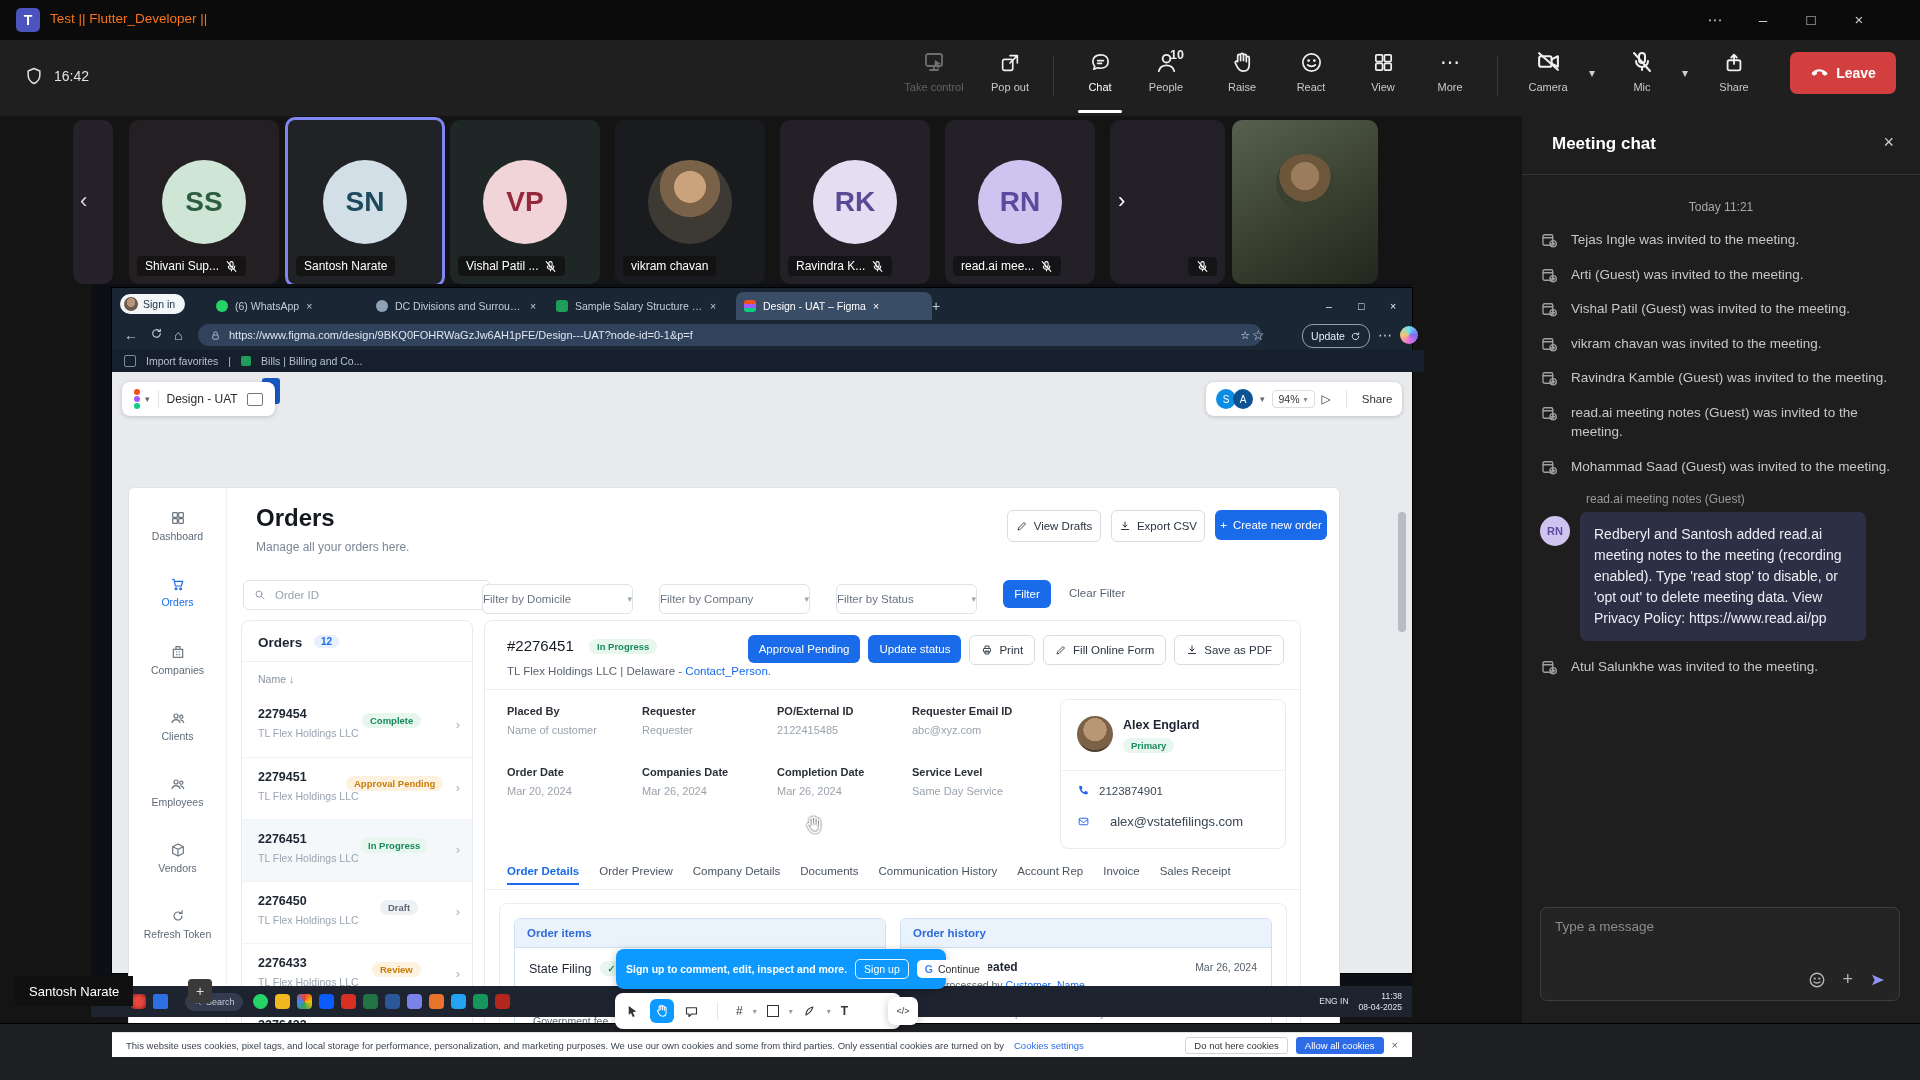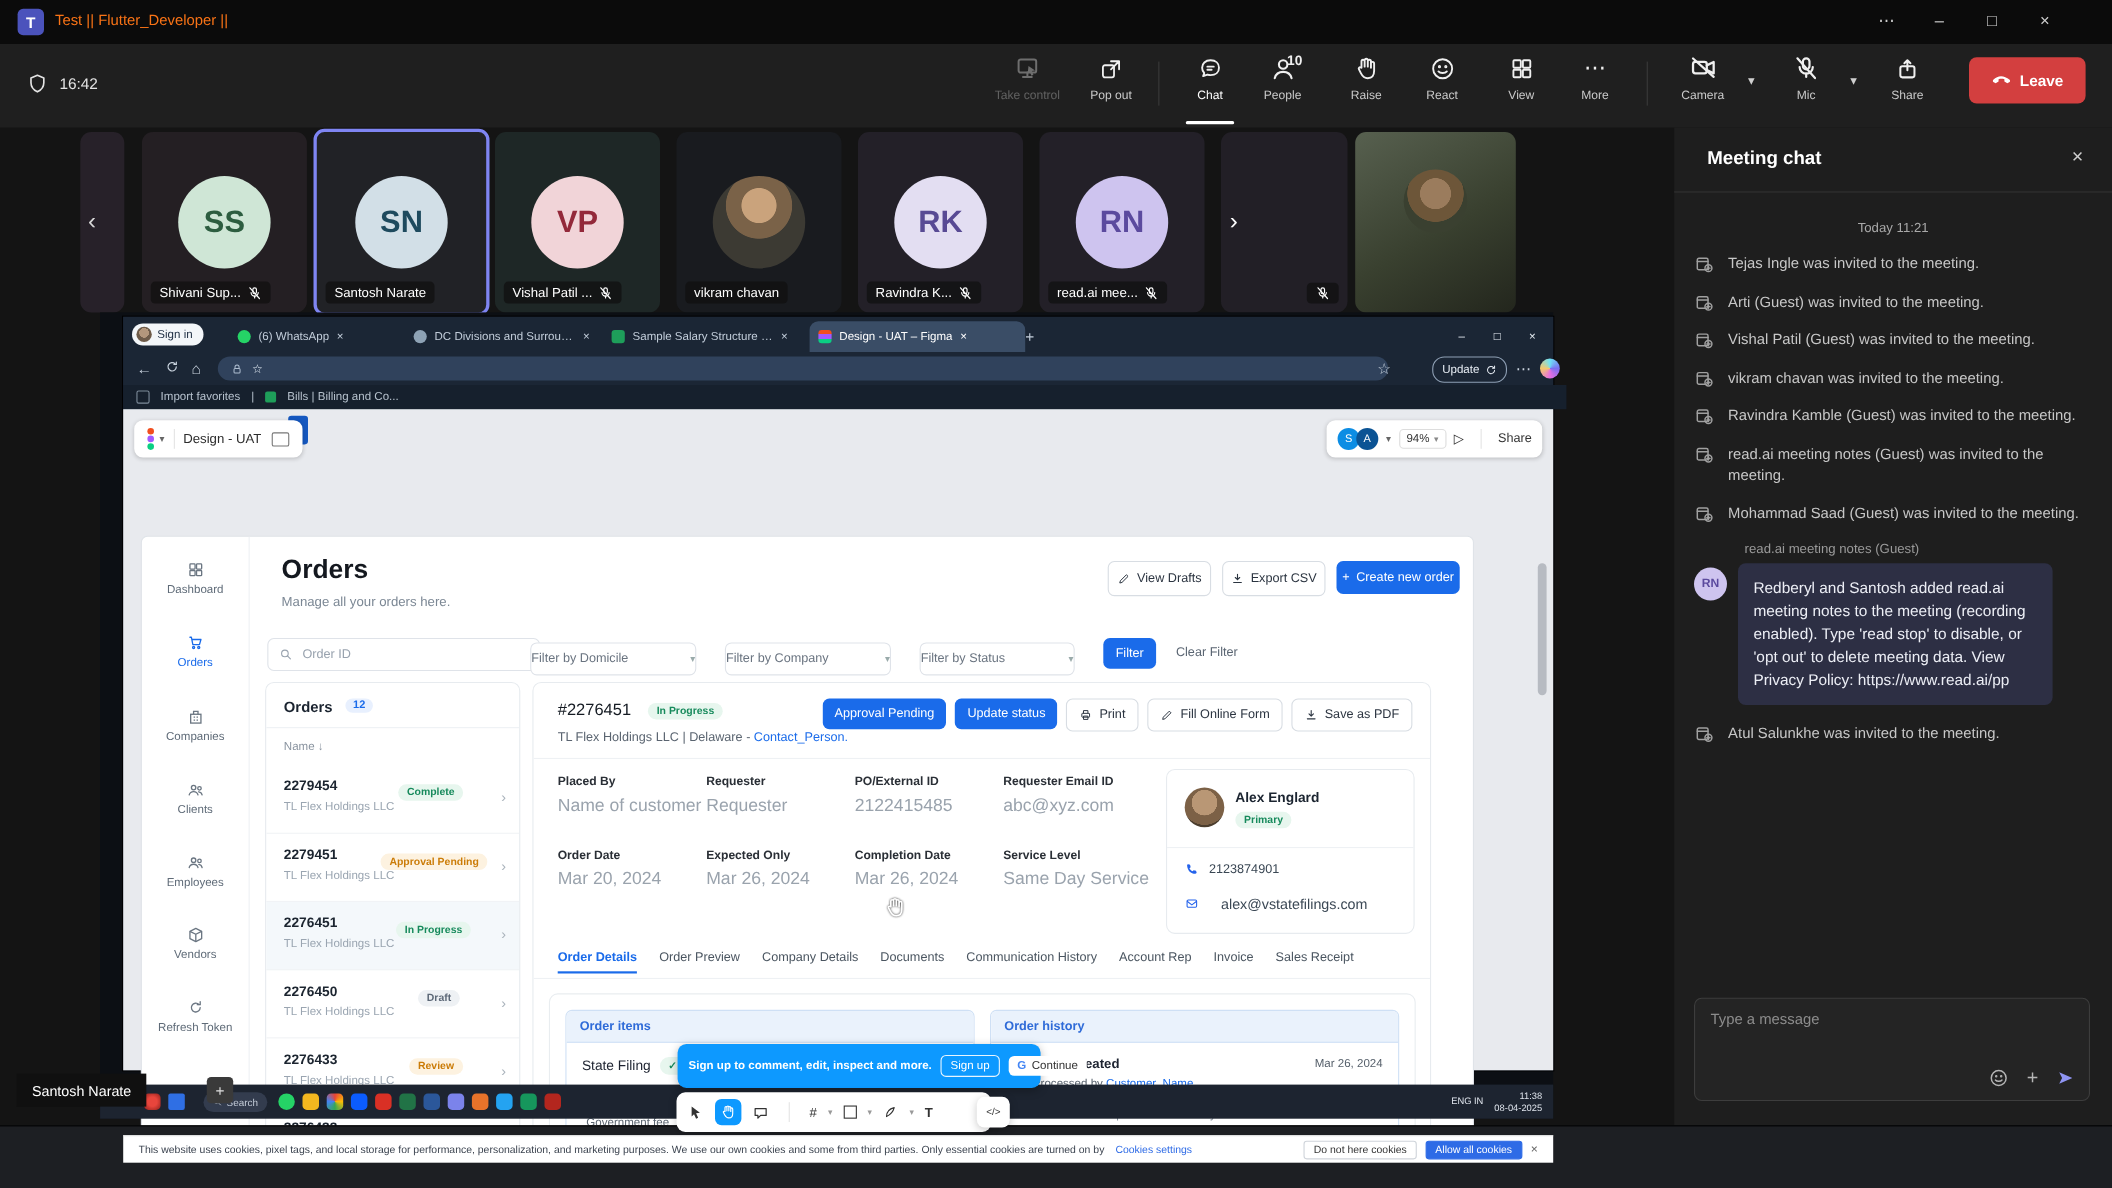--- a/index.html
+++ b/index.html
@@ -77,21 +77,21 @@
   .lrow .id{position:absolute;left:16px;top:12px;font-size:12.5px;font-weight:bold;color:#1c2530}
   .lrow .co{position:absolute;left:16px;top:32px;font-size:10.5px;color:#9aa5b1}
   .lrow .ch{position:absolute;right:12px;top:22px;color:#aab3bc;font-size:13px}
   .pill{display:inline-block;border-radius:10px;padding:2px 8px;font-size:9.5px;font-weight:bold}
   .tone-green{color:#178a5c;background:#e7f6ee}
   .tone-orange{color:#cb7c08;background:#fdf2e0}
   .tone-gray{color:#5c6877;background:#eef1f4}
   .lrow.selr{background:#f4f8fb}
   .dact{height:28px;padding:0 11px}
   .flabel{font-size:11px;font-weight:bold;color:#2a2f36;margin-bottom:7px}
-  .fval{font-size:16px;color:#9aa3ad}
+  .fval{font-size:11px;color:#9aa3ad}
   .dtab{font-size:11.5px;color:#4a5560;white-space:nowrap}
   .dtab.on{color:#1a6bea;font-weight:bold;border-bottom:2px solid #1a6bea;padding-bottom:6px}
   .panel{position:absolute;border:1px solid #cfe0f5;border-radius:6px;background:#fff;overflow:hidden}
   .phead{height:28px;background:#eaf2fc;display:flex;align-items:center;padding-left:12px;font-size:11.5px;font-weight:bold;color:#2f6bd8;border-bottom:1px solid #cfe0f5}
   .bullet{font-size:10.5px;color:#5b6570;margin-top:8px}
   
   .banner{position:absolute;left:504px;top:577px;width:310px;height:40px;background:#0d99ff;border-radius:8px;box-shadow:0 2px 8px rgba(0,0,0,.25);display:flex;align-items:center;gap:8px;padding:0 10px;z-index:26}
   .banner .bt{color:#fff;font-size:10.5px;font-weight:bold;white-space:nowrap}
   .bchip{border:1px solid rgba(255,255,255,.9);border-radius:5px;color:#fff;font-size:10.5px;padding:3px 8px;white-space:nowrap}
   .bcont{background:#fff;border-radius:5px;color:#333;font-size:10.5px;padding:3px 8px;display:flex;gap:5px;align-items:center;white-space:nowrap}
@@ -588,20 +588,21 @@
       <div class="navic" style="left:38px">
           <svg class="i" width="13" height="13">
             <use href="#s-reload"></use>
           </svg>
         </div>
       <div class="navic" style="left:62px">⌂</div>
       <div class="urlpill">
         <svg class="i" width="11" height="11" style="color:#aebdd0">
             <use href="#s-lock"></use>
           </svg>
+        <span class="u">https://www.figma.com/design/9BKQ0FOHRWaGzJw6AH1pFE/Design---UAT?node-id=0-1&amp;p=f</span>
         <span>☆</span>
       </div>
       <div class="navic" style="left:1140px">☆</div>
       <div class="updatepill">
         <span>Update</span>
         <svg class="i" width="11" height="11">
             <use href="#s-reload"></use>
           </svg>
       </div>
       <div class="navic" style="left:1266px">⋯</div>
@@ -838,21 +839,21 @@
               </div>
             <div style="width:135px">
                 <div class="flabel">Requester Email ID</div>
                 <div class="fval">abc@xyz.com</div>
               </div>
             <div style="width:135px">
                 <div class="flabel">Order Date</div>
                 <div class="fval">Mar 20, 2024</div>
               </div>
             <div style="width:135px">
-                <div class="flabel">Expected Only</div>
+                <div class="flabel">Companies Date</div>
                 <div class="fval">Mar 26, 2024</div>
               </div>
             <div style="width:135px">
                 <div class="flabel">Completion Date</div>
                 <div class="fval">Mar 26, 2024</div>
               </div>
             <div style="width:135px">
                 <div class="flabel">Service Level</div>
                 <div class="fval">Same Day Service</div>
               </div>

